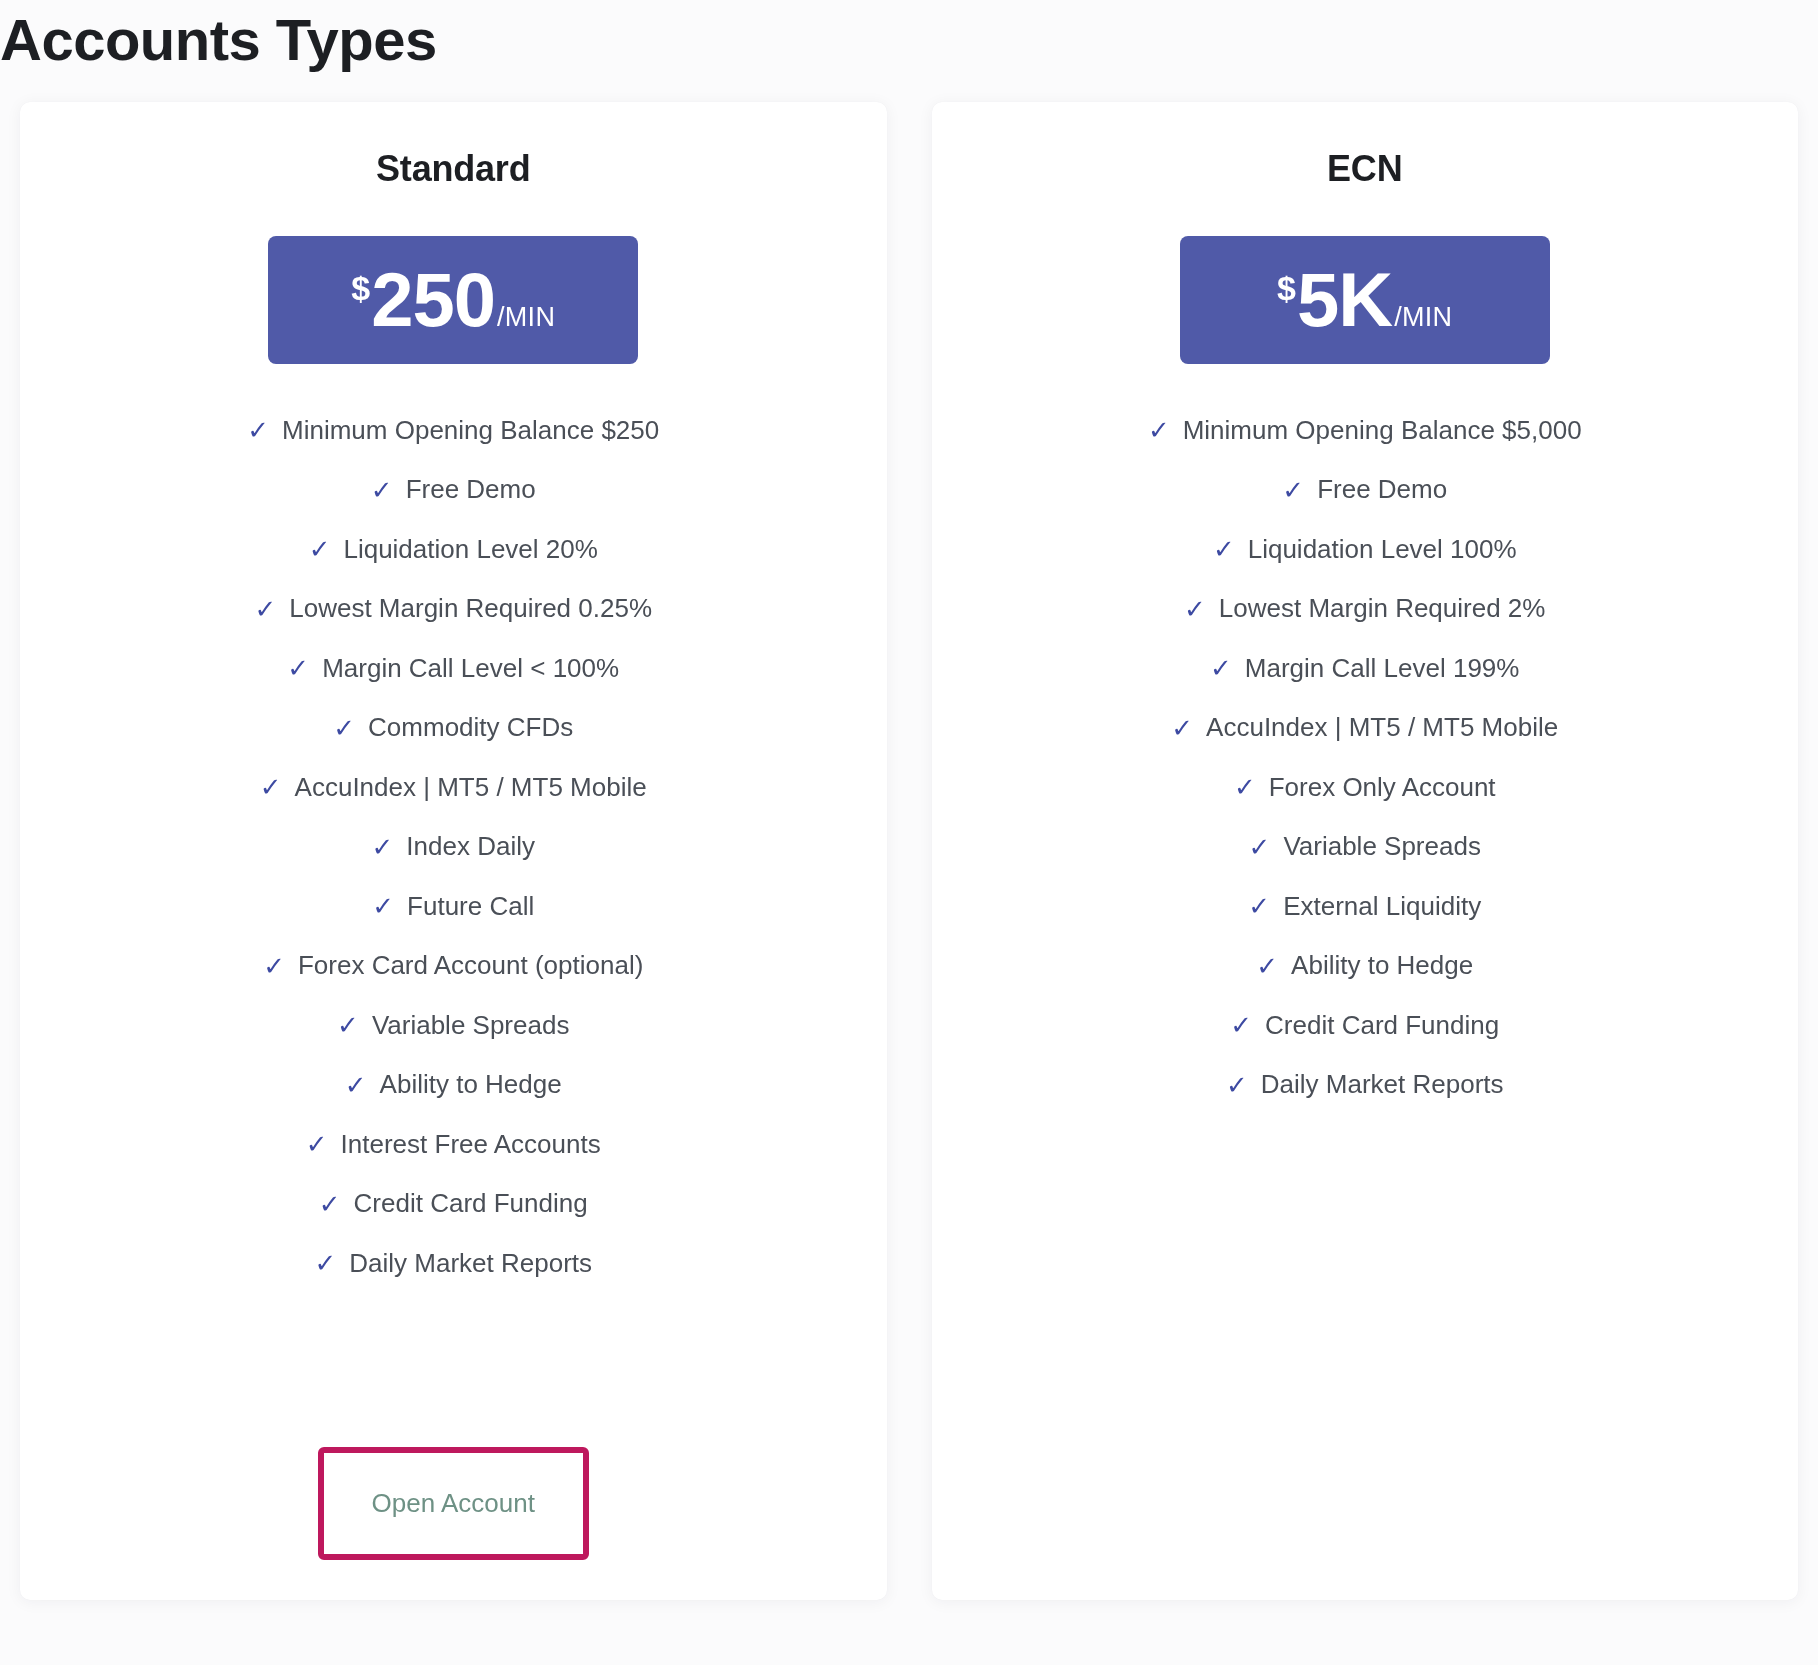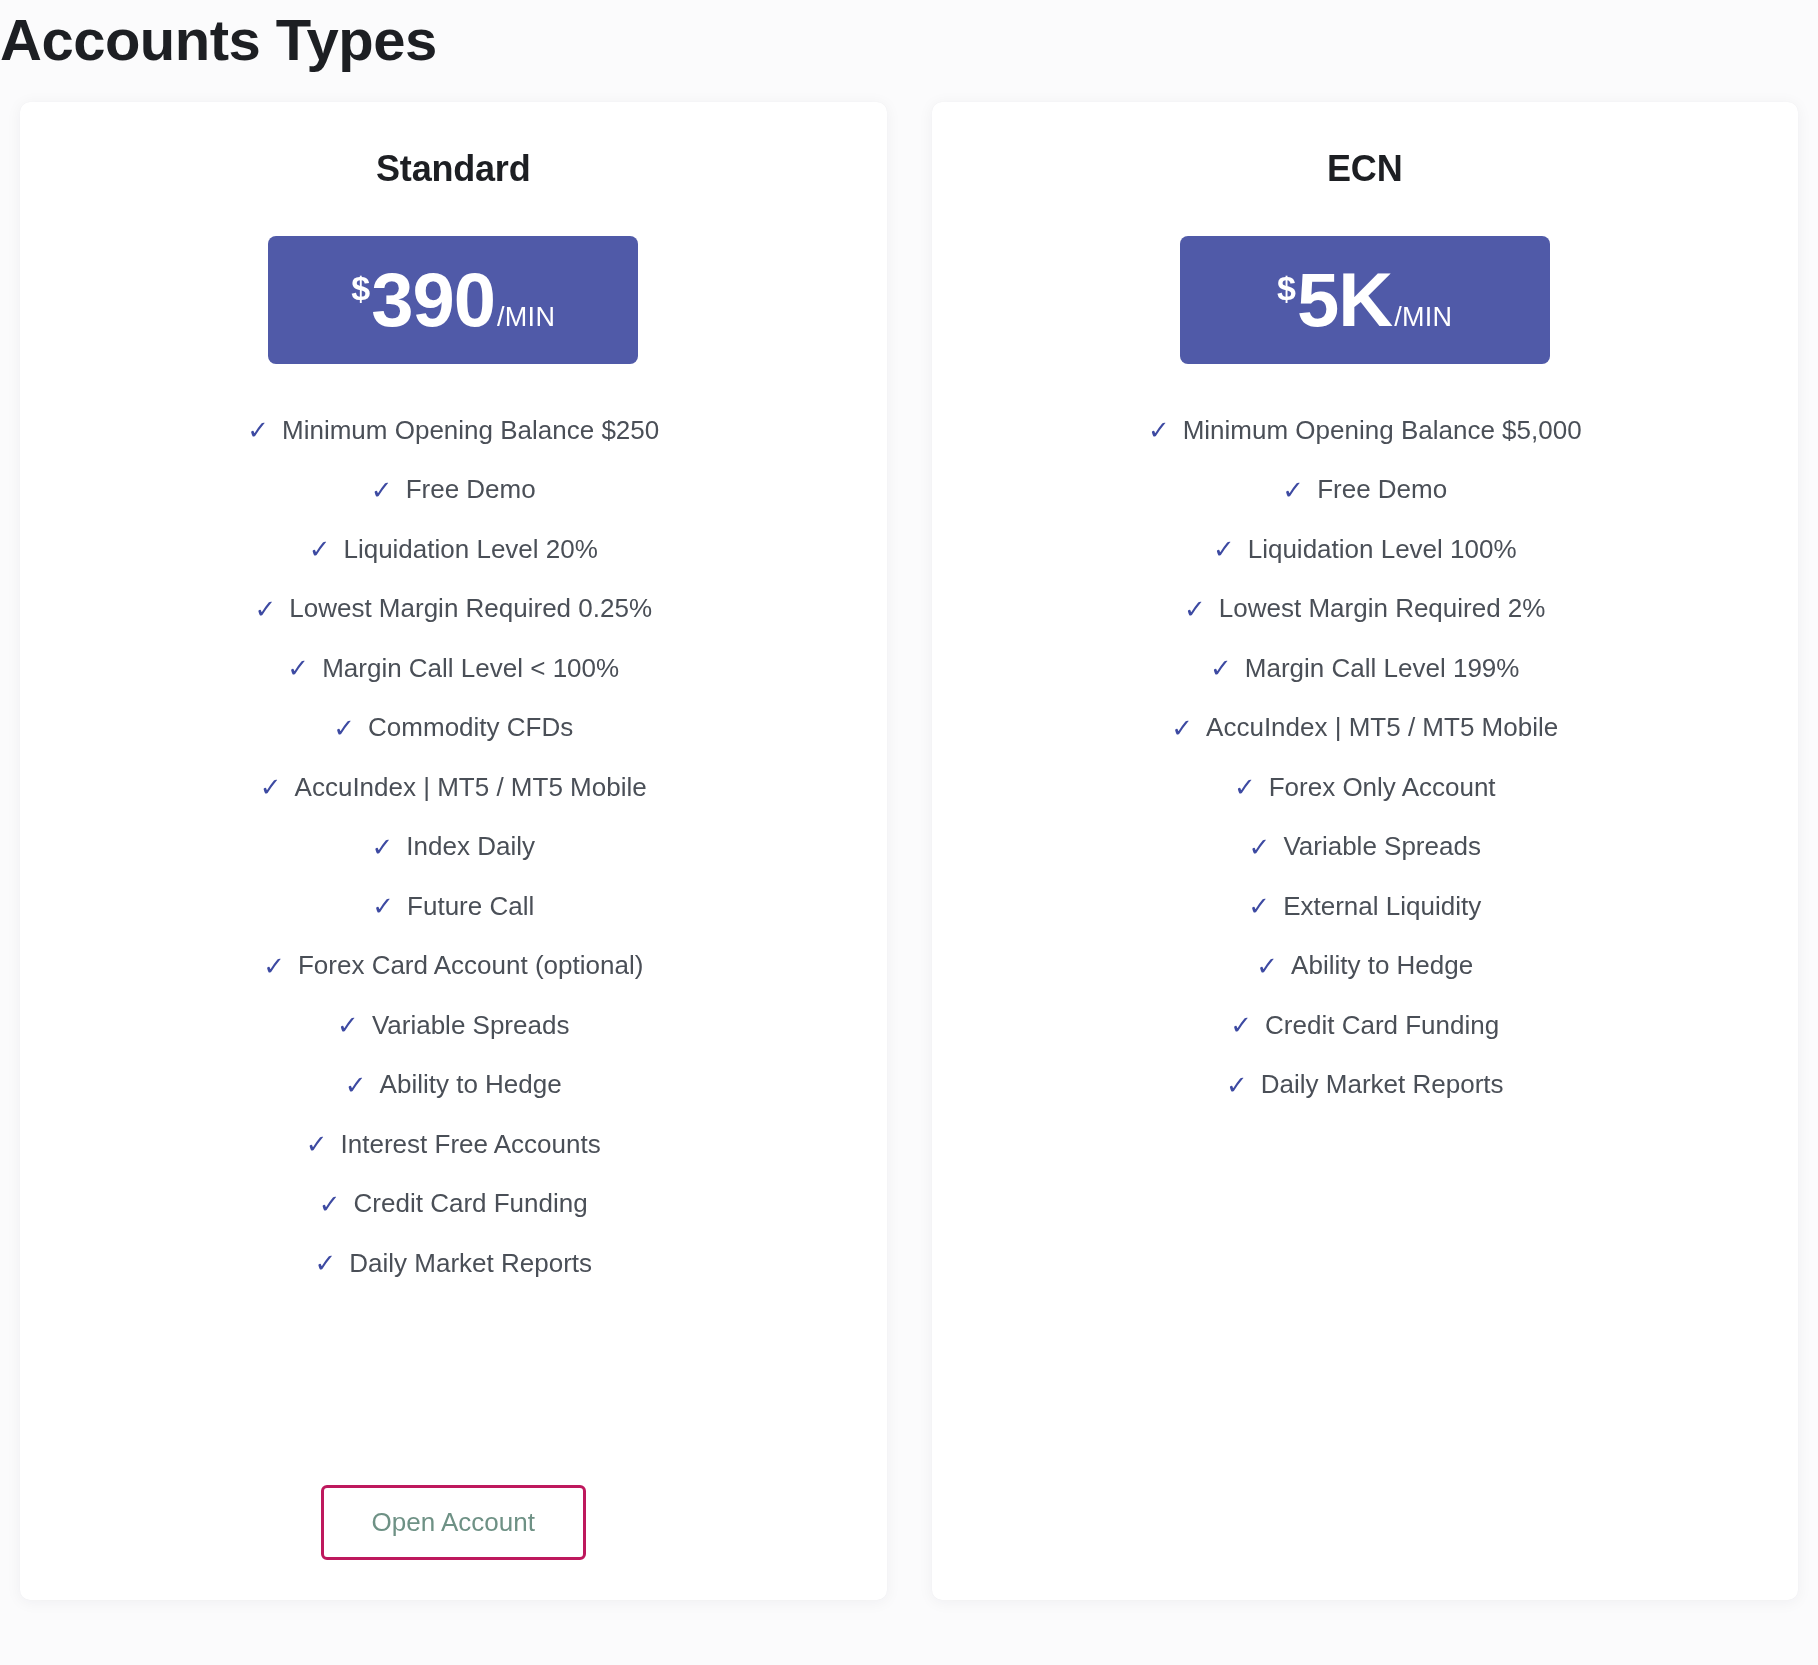--- a/index.html
+++ b/index.html
@@ -135,47 +135,47 @@
   }
 
   .spacer {
     flex: 1 1 auto;
     min-height: 26px;
   }
 
   .cta-button {
     margin-top: 34px;
     background: #ffffff;
-    border: 3px solid #be185d;
+    border: 6px solid #be185d;
     color: #6e9185;
     font-family: "Liberation Sans", sans-serif;
     font-size: 26px;
     border-radius: 6px;
-    padding: 19px 48px;
+    padding: 35px 48px;
     cursor: pointer;
     min-width: 240px;
     text-align: right;
   }
 </style>
 </head>
 <body>
 
 <div class="page">
 
   <h1 class="page-title">Accounts Types</h1>
 
   <div class="cards-row">
 
     <div class="card">
       <div class="card-title">Standard</div>
 
       <div class="price-badge">
         <div class="price-inner">
           <span class="price-currency">$</span>
-          <span class="price-amount">390</span>
+          <span class="price-amount">250</span>
           <span class="price-period">/MIN</span>
         </div>
       </div>
 
       <ul class="features">
         <li class="feature-item">
           <span class="check-icon">✓</span>
           <span>Minimum Opening Balance $250</span>
         </li>
         <li class="feature-item">

